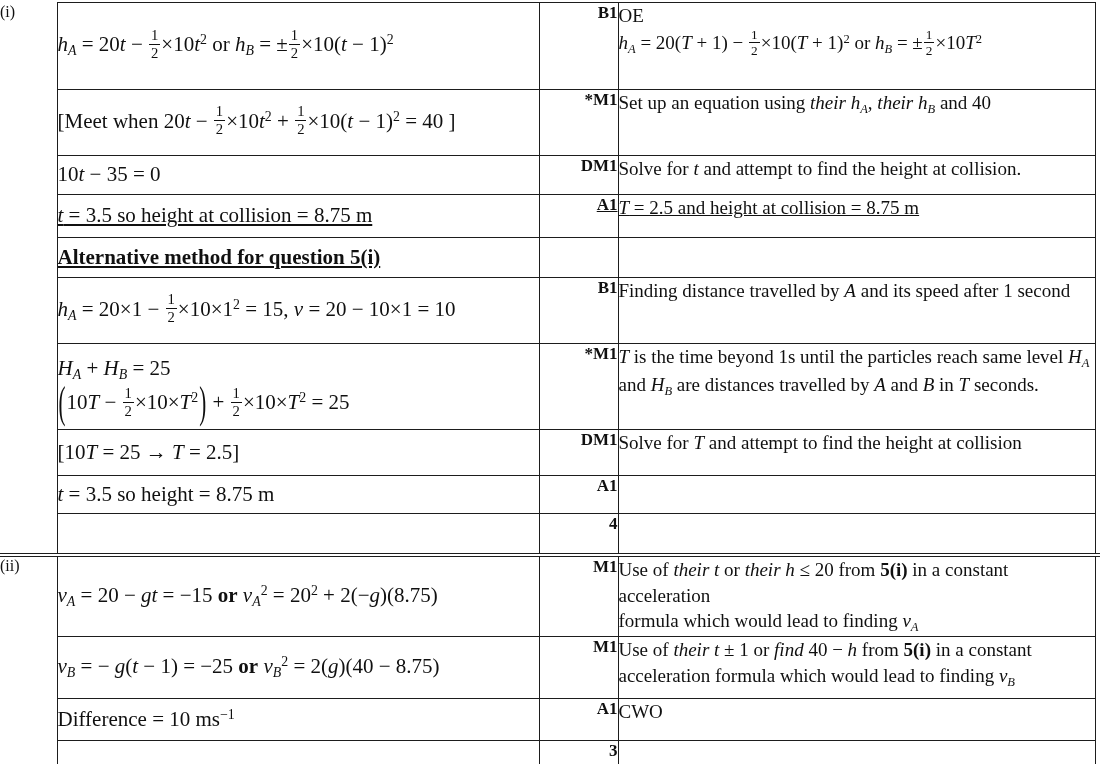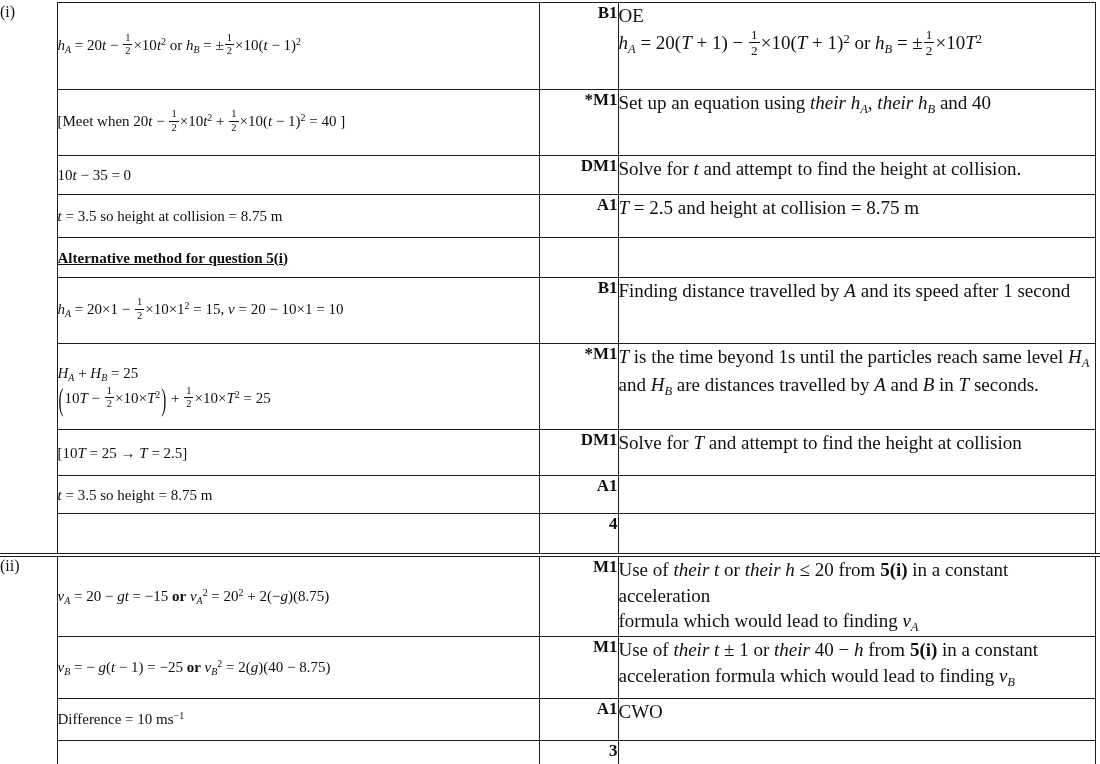--- a/index.html
+++ b/index.html
@@ -8,21 +8,21 @@
     font-family:"Liberation Serif","DejaVu Serif",serif;color:#101010;
     overflow:hidden;box-sizing:border-box;padding-top:2px;
   }
   table.ms{border-collapse:collapse;table-layout:fixed;width:1095px;}
   table.ms td{padding:0;overflow:hidden;}
   td.cell{border:1.4px solid #1d1d1d;}
   td.part{
     border:none;border-right:1.4px solid #1d1d1d;
     vertical-align:top;padding:11px 0 0 7px;font-size:16px;
   }
-  td.answer{vertical-align:middle;padding:3px 6px 3px 9px;font-size:15px;line-height:1.6;}
+  td.answer{vertical-align:middle;padding:3px 6px 3px 9px;font-size:21px;line-height:1.6;}
   td.mark{vertical-align:top;text-align:right;padding:10px 17px 0 0;font-weight:bold;font-size:17px;}
   td.guid{vertical-align:top;padding:10px 6px 3px 11px;font-size:19px;line-height:1.35;}
   table.ms tr:last-child td{border-bottom:none;}
   table.ms.second tr:first-child td{border-top:none;}
   .dbl{width:1100px;height:2.5px;border-top:1.4px solid #1d1d1d;border-bottom:1.4px solid #1d1d1d;}
   
   .it{font-style:italic;}
   .bd{font-weight:bold;}
   .sb{font-size:0.66em;font-style:italic;vertical-align:-0.3em;}
   .sp{font-size:0.66em;vertical-align:0.5em;}
@@ -55,21 +55,21 @@
         <tr style="height: 66px;">
           <td class="cell answer">[Meet when  20<span class="it">t</span> − <span class="frac"><span class="num">1</span><span class="den">2</span></span>×10<span class="it">t</span><span class="sp">2</span> + <span class="frac"><span class="num">1</span><span class="den">2</span></span>×10(<span class="it">t</span> − 1)<span class="sp">2</span> = 40 ]</td>
           <td class="cell mark">*M1</td>
           <td class="cell guid">Set up an equation using <span class="it">their h</span><span class="sb">A</span>, <span class="it">their h</span><span class="sb">B</span> and 40</td>
         </tr>
         <tr style="height: 39px;">
           <td class="cell answer">10<span class="it">t</span> − 35 = 0</td>
           <td class="cell mark">DM1</td>
           <td class="cell guid">Solve for <span class="it">t</span> and attempt to find the height at collision.</td>
         </tr>
-        <tr style="height: 43px;">
+        <tr style="height: 43px; text-decoration: underline;">
           <td class="cell answer"><span class="it">t</span> = 3.5 so height at collision = 8.75 m</td>
           <td class="cell mark">A1</td>
           <td class="cell guid"><span class="it">T</span> = 2.5 and height at collision = 8.75 m</td>
         </tr>
         <tr style="height: 40px; text-decoration: underline;">
           <td class="cell answer"><span class="bd">Alternative method for question 5(i)</span></td>
           <td class="cell mark"></td>
           <td class="cell guid"></td>
         </tr>
         <tr style="height: 66px;">
@@ -112,21 +112,21 @@
     <tbody id="tbody-ii">
         <tr style="height: 61px;">
           <td class="part" rowspan="4">(ii)</td>
           <td class="cell answer"><span class="it">v</span><span class="sb">A</span> = 20 − <span class="it">gt</span> = −15  <span class="bd">or</span>  <span class="it">v</span><span class="sb">A</span><span class="sp">2</span> = 20<span class="sp">2</span> + 2(−<span class="it">g</span>)(8.75)</td>
           <td class="cell mark">M1</td>
           <td class="cell guid">Use of <span class="it">their t</span> or <span class="it">their h</span> ≤ 20 from <span class="bd">5(i)</span> in a constant acceleration<br>formula which would lead to finding <span class="it">v</span><span class="sb">A</span></td>
         </tr>
         <tr style="height: 62px;">
           <td class="cell answer"><span class="it">v</span><span class="sb">B</span> = − <span class="it">g</span>(<span class="it">t</span> − 1) = −25  <span class="bd">or</span>  <span class="it">v</span><span class="sb">B</span><span class="sp">2</span> = 2(<span class="it">g</span>)(40 − 8.75)</td>
           <td class="cell mark">M1</td>
-          <td class="cell guid">Use of <span class="it">their t</span> ± 1 or <span class="it">their</span> 40 − <span class="it">h</span> from <span class="bd">5(i)</span> in a constant<br>acceleration formula which would lead to finding <span class="it">v</span><span class="sb">B</span></td>
+          <td class="cell guid">Use of <span class="it">their t</span> ± 1 or <span class="it">find</span> 40 − <span class="it">h</span> from <span class="bd">5(i)</span> in a constant<br>acceleration formula which would lead to finding <span class="it">v</span><span class="sb">B</span></td>
         </tr>
         <tr style="height: 42px;">
           <td class="cell answer">Difference = 10 ms<span class="sp">−1</span></td>
           <td class="cell mark">A1</td>
           <td class="cell guid">CWO</td>
         </tr>
         <tr style="height: 36px;">
           <td class="cell answer"></td>
           <td class="cell mark">3</td>
           <td class="cell guid"></td>

